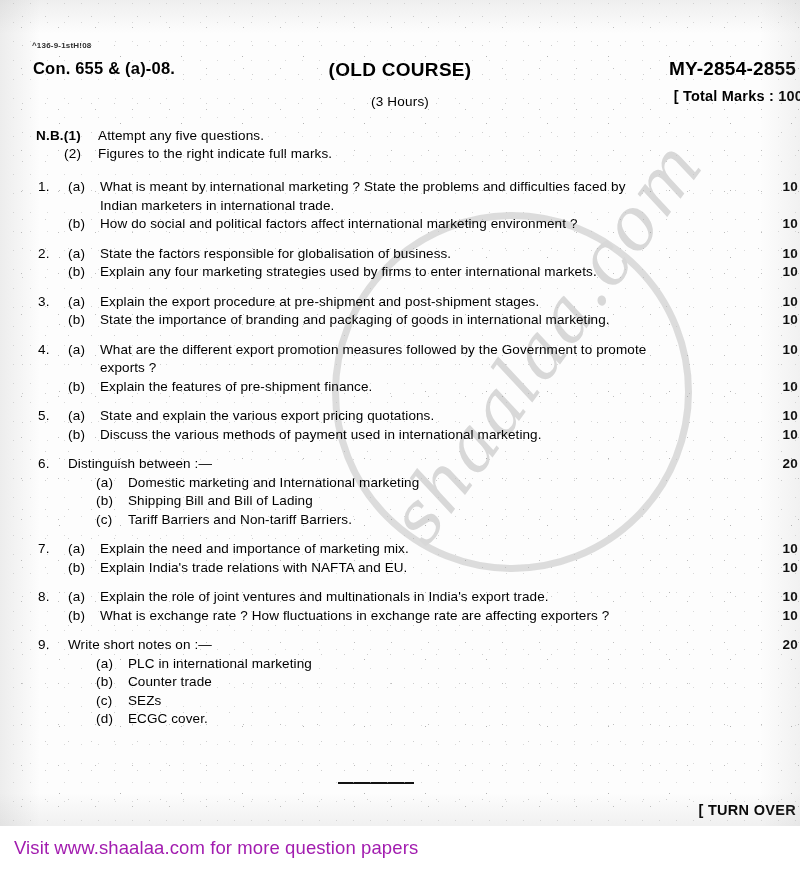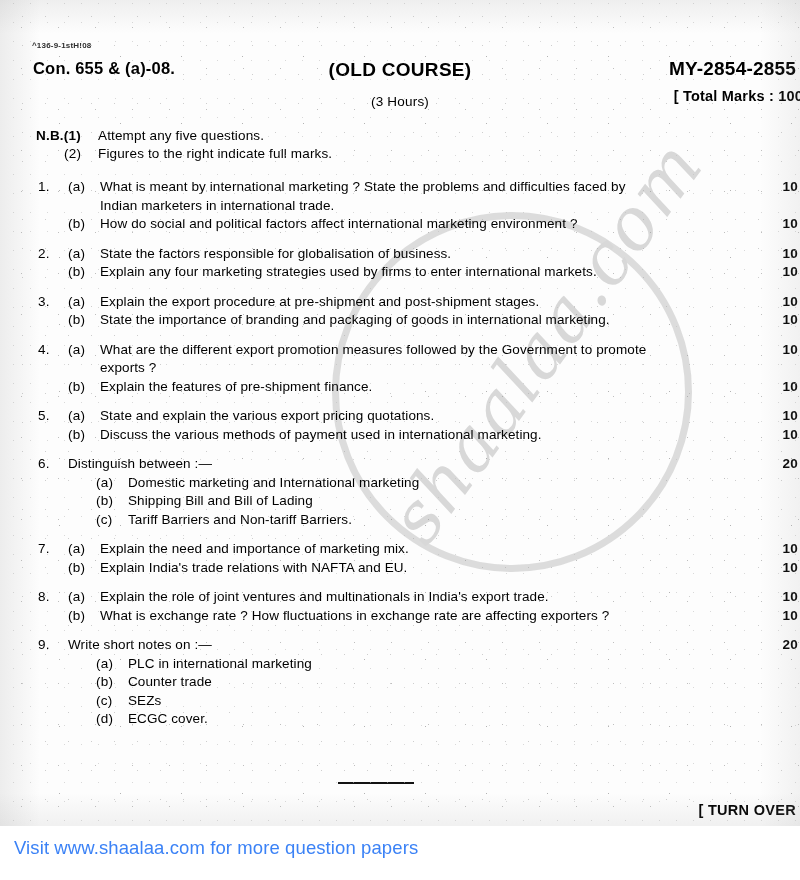--- a/index.html
+++ b/index.html
@@ -221,21 +221,21 @@
     width: 800px;
     height: 54px;
     background: #ffffff;
     z-index: 10;
   }
   #site-banner-text {
     position: absolute;
     left: 14px;
     top: 11px;
     font-size: 18.5px;
-    color: #3b82f6;
+    color: #a21caf;
     letter-spacing: .1px;
   }
 </style>
 </head>
 <body>
 
 <div id="scan-page">
 
   <div id="watermark">
     <div class="ring"></div>

